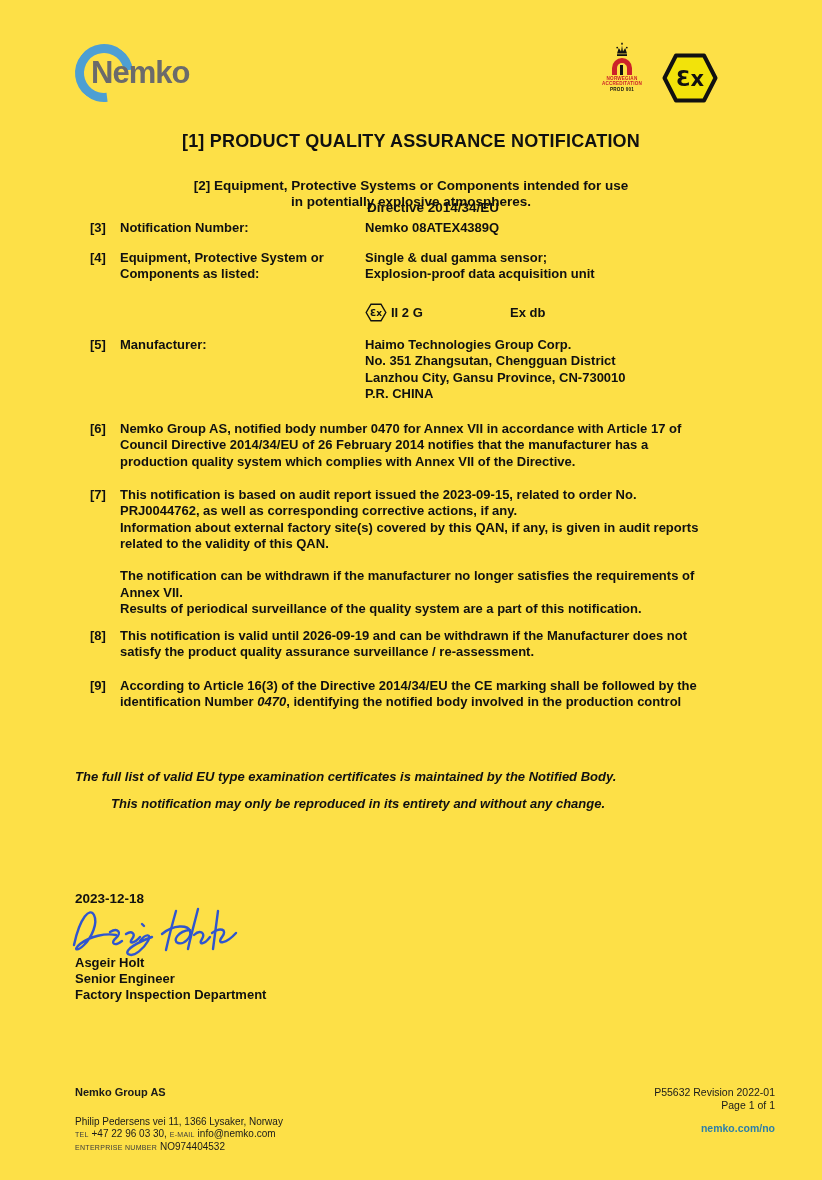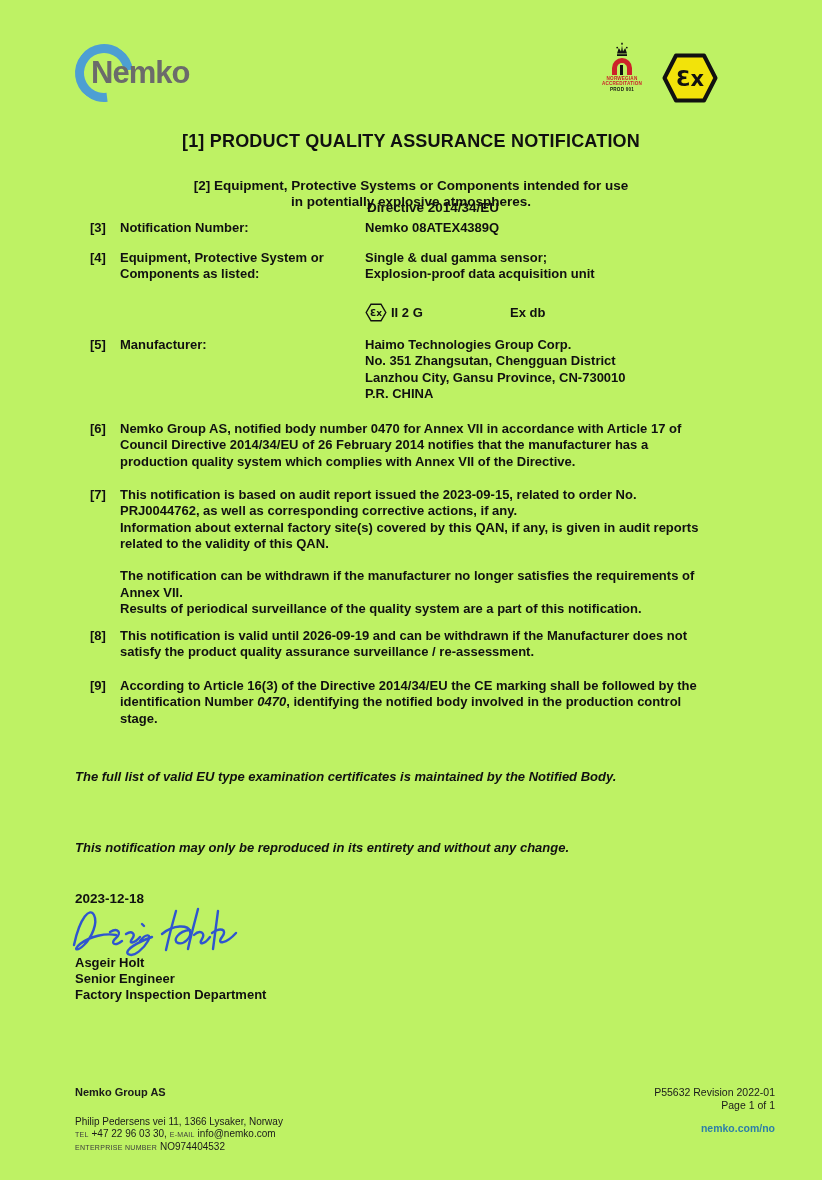--- a/index.html
+++ b/index.html
@@ -1,18 +1,18 @@
 <!DOCTYPE html>
 <html><head>
 <meta charset="utf-8">
 <style>
   * { margin:0; padding:0; box-sizing:border-box; }
   html,body { background:#ffffff; }
   .page {
-    position:relative; width:822px; height:1180px; background:#bef264;
+    position:relative; width:822px; height:1180px; background:#fde047;
     font-family:"Liberation Sans", sans-serif; color:#101010; overflow:hidden;
   }
 
   
   .nemko-logo { position:absolute; left:75px; top:42px; width:140px; height:64px; }
   .nemko-ring {
     position:absolute; left:0; top:2px; width:58px; height:58px;
     border:9px solid #4d9fd3; border-radius:50%;
     border-right-color:transparent; transform:rotate(38deg);
   }
@@ -48,21 +48,21 @@
 
   .marking-row { position:absolute; left:365px; top:302px; width:300px; height:22px; font-size:13px; font-weight:bold; }
   .marking-hex { position:absolute; left:0; top:1px; }
   .marking-group { position:absolute; left:26px; top:3px; }
   .marking-prot { position:absolute; left:145px; top:3px; }
 
   .it9-italic { font-style:italic; }
 
   
   .stmt { position:absolute; left:75px; width:680px; font-size:13px; font-weight:bold; font-style:italic; }
-  .stmt1 { top:769px; } .stmt2 { top:840px; }
+  .stmt1 { top:769px; } .stmt2 { top:796px;margin-left:36px; }
 
   
   .sig-date { position:absolute; left:75px; top:891px; font-size:13.5px; font-weight:bold; }
   .sig-svg { position:absolute; left:70px; top:903px; }
   .sig-block { position:absolute; left:75px; top:955px; font-size:13px; font-weight:bold; line-height:16.2px; }
 
   
   .footer-left { position:absolute; left:75px; top:1086px; font-size:10px; line-height:12px; color:#1a1a1a; }
   .footer-company { font-size:11px; font-weight:bold; margin-bottom:18px; }
   .small-label { font-size:7px; color:#3a3a3a; letter-spacing:0.3px; }
@@ -170,21 +170,20 @@
       <div>This notification is valid until 2026-09-19 and can be withdrawn if the Manufacturer does not</div>
       <div>satisfy the product quality assurance surveillance / re-assessment.</div>
     </div>
   </div>
 
   <div class="para" style="top:678px">
     <div>[9]</div>
     <div>
       <div>According to Article 16(3) of the Directive 2014/34/EU the CE marking shall be followed by the</div>
       <div><span>identification Number </span><span class="it9-italic">0470</span><span>, identifying the notified body involved in the production control</span></div>
-      <div>stage.</div>
     </div>
   </div>
 
   <div class="stmt stmt1">The full list of valid EU type examination certificates is maintained by the Notified Body.</div>
   <div class="stmt stmt2">This notification may only be reproduced in its entirety and without any change.</div>
 
   <div class="sig-date">2023-12-18</div>
 
   <svg class="sig-svg" width="175" height="56" viewBox="0 0 175 56">
     <g fill="none" stroke="#2f55cf" stroke-width="2.4" stroke-linecap="round">

